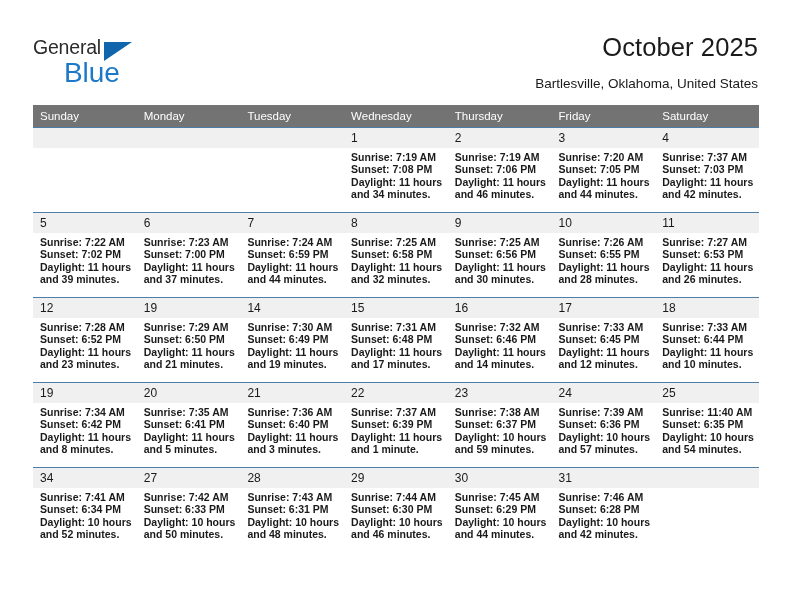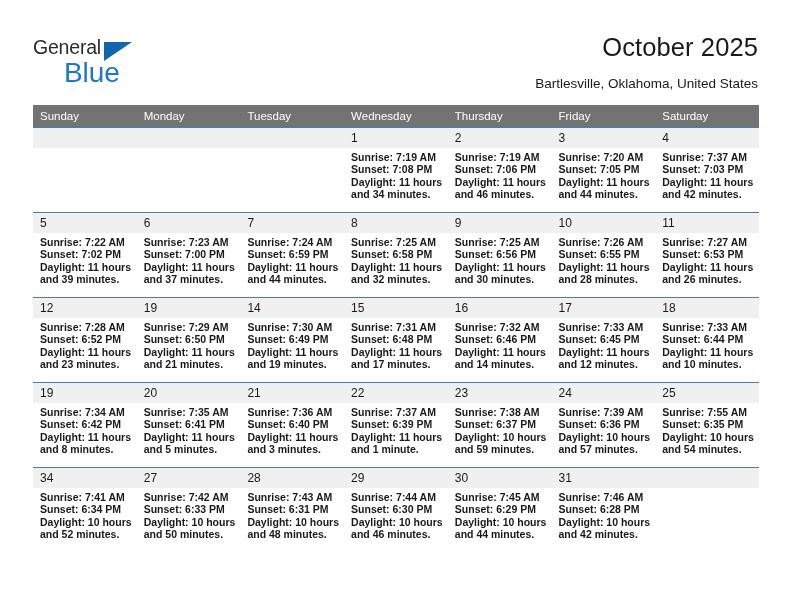--- a/index.html
+++ b/index.html
@@ -457,21 +457,21 @@
                 <div>Sunset: 6:36 PM</div>
                 <div>Daylight: 10 hours</div>
                 <div>and 57 minutes.</div>
               </div>
             </div>
           </td>
           <td>
             <div class="daycell filled">
               <div class="dnum">25</div>
               <div class="dbody">
-                <div>Sunrise: 7:55 AM</div>
+                <div>Sunrise: 11:40 AM</div>
                 <div>Sunset: 6:35 PM</div>
                 <div>Daylight: 10 hours</div>
                 <div>and 54 minutes.</div>
               </div>
             </div>
           </td>
         </tr>
         <tr class="week-row">
           <td>
             <div class="daycell filled">

